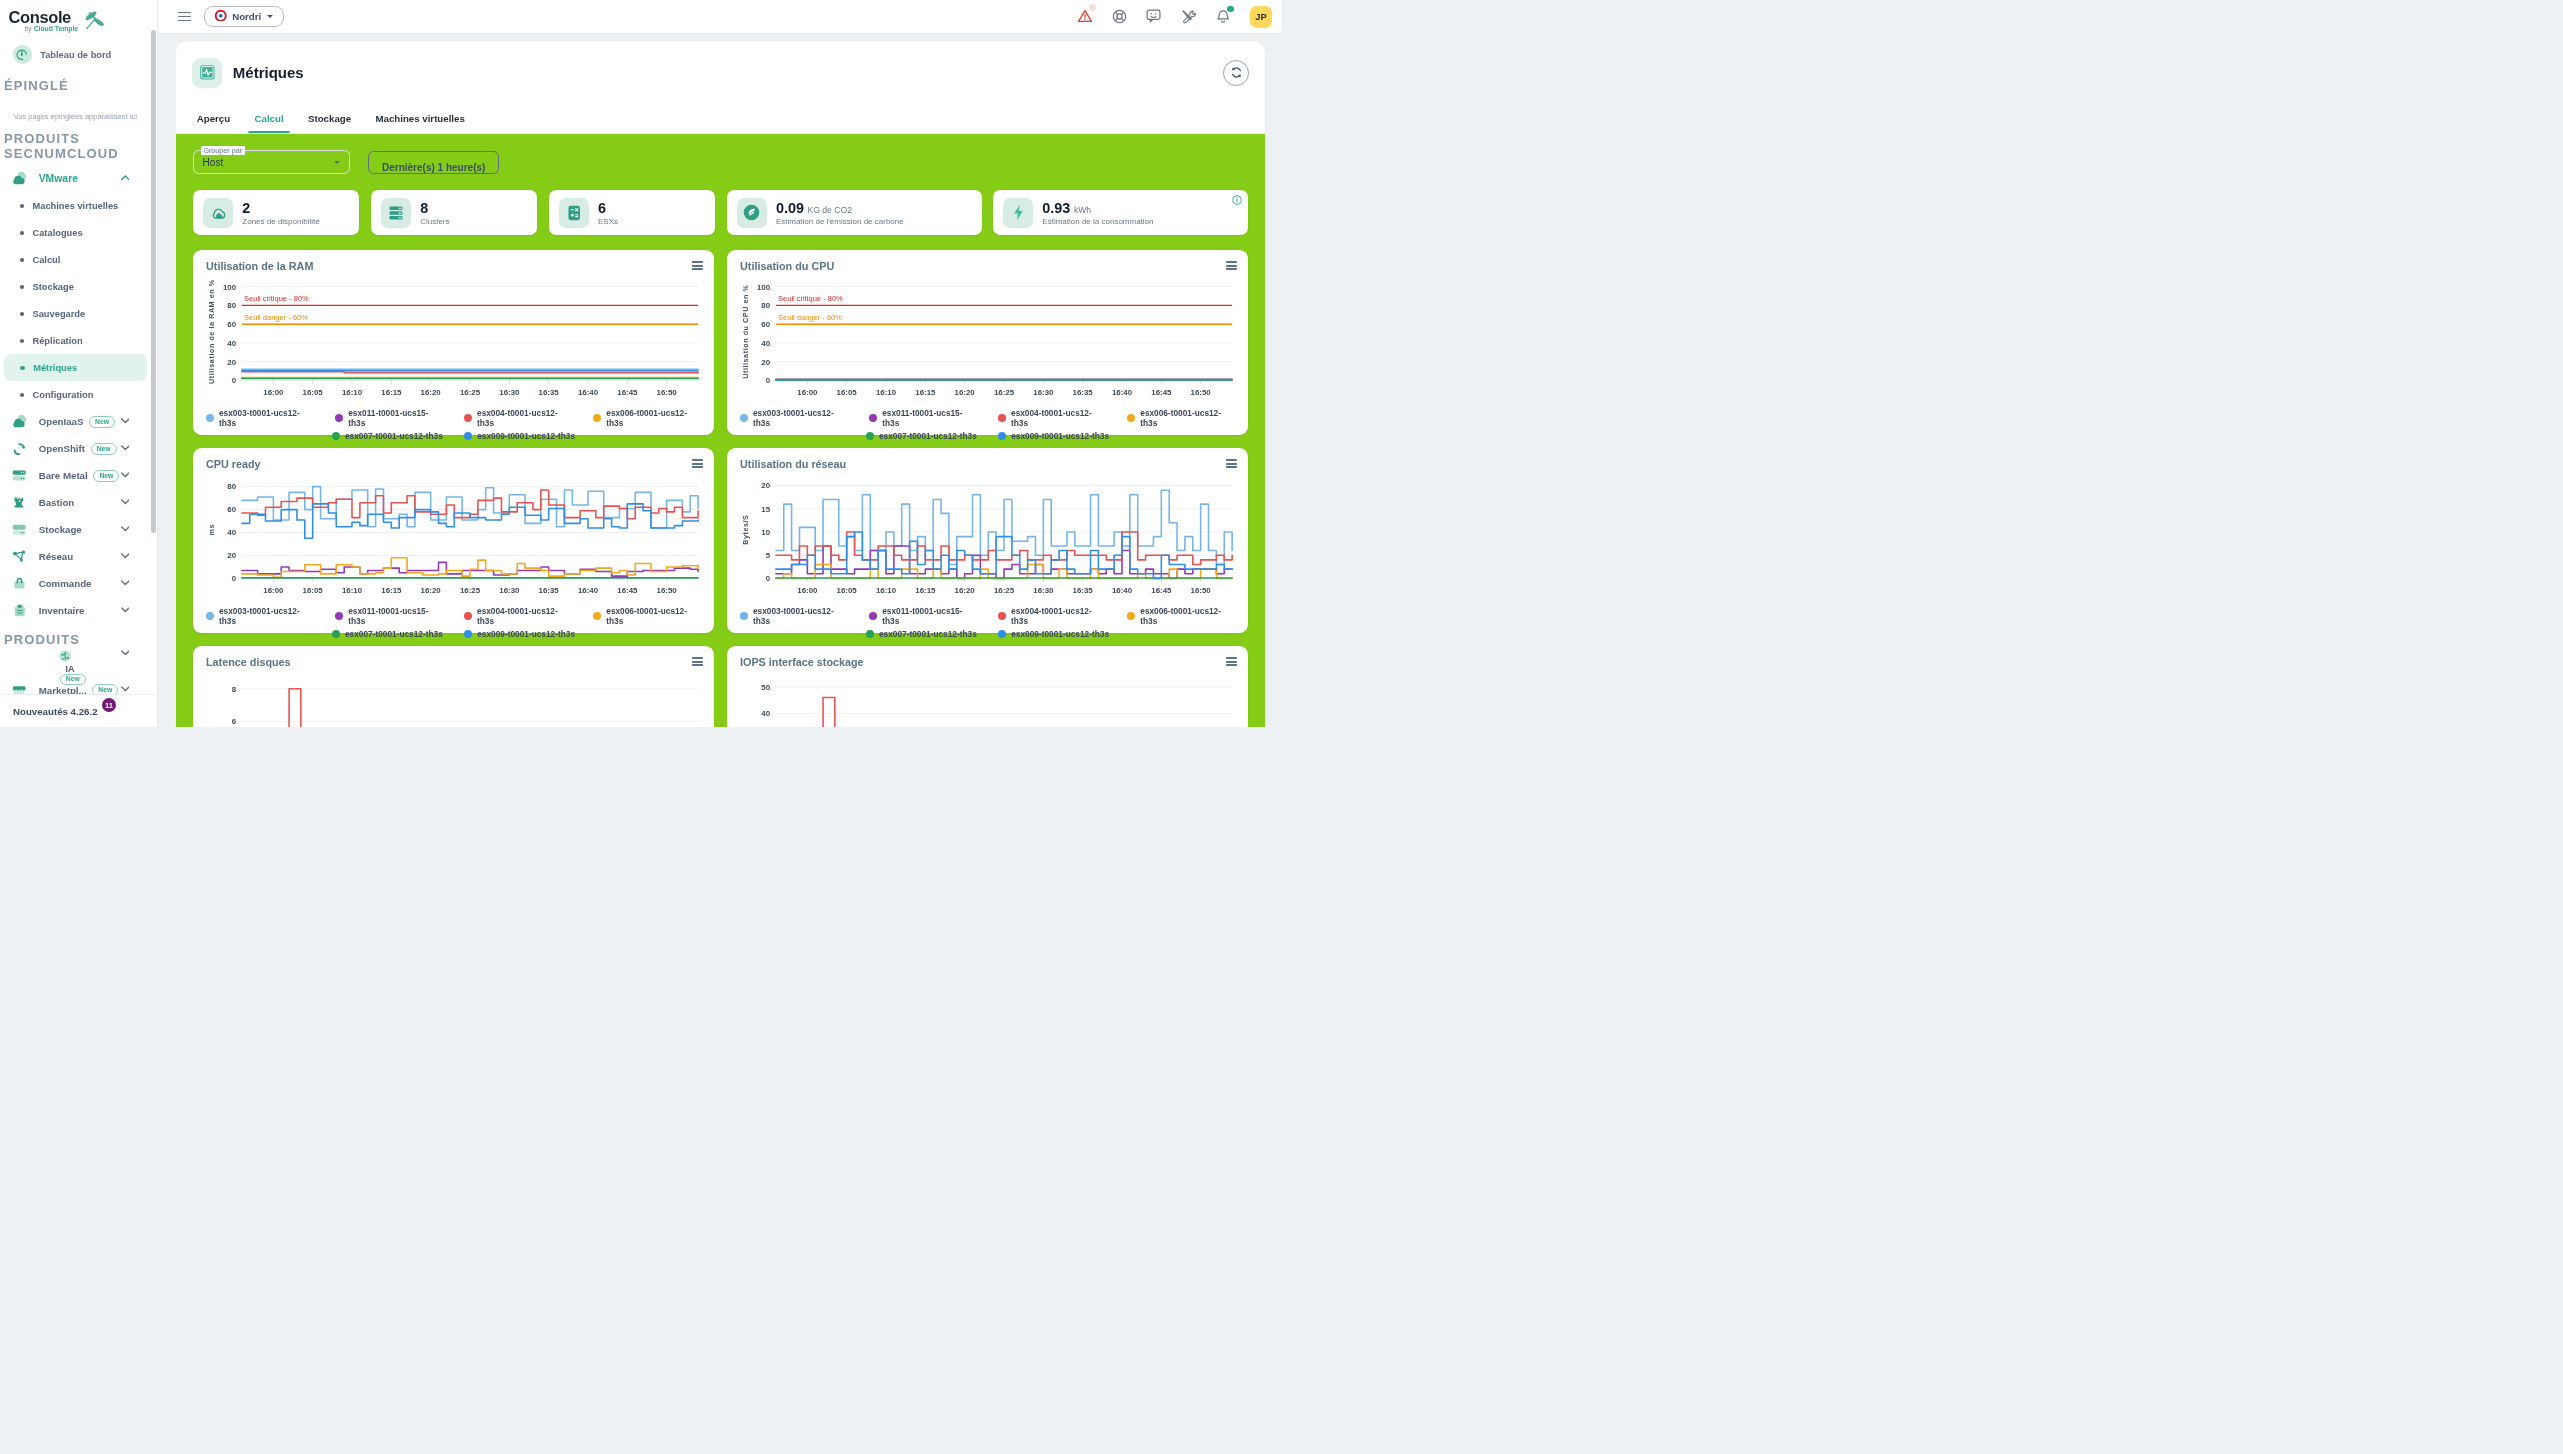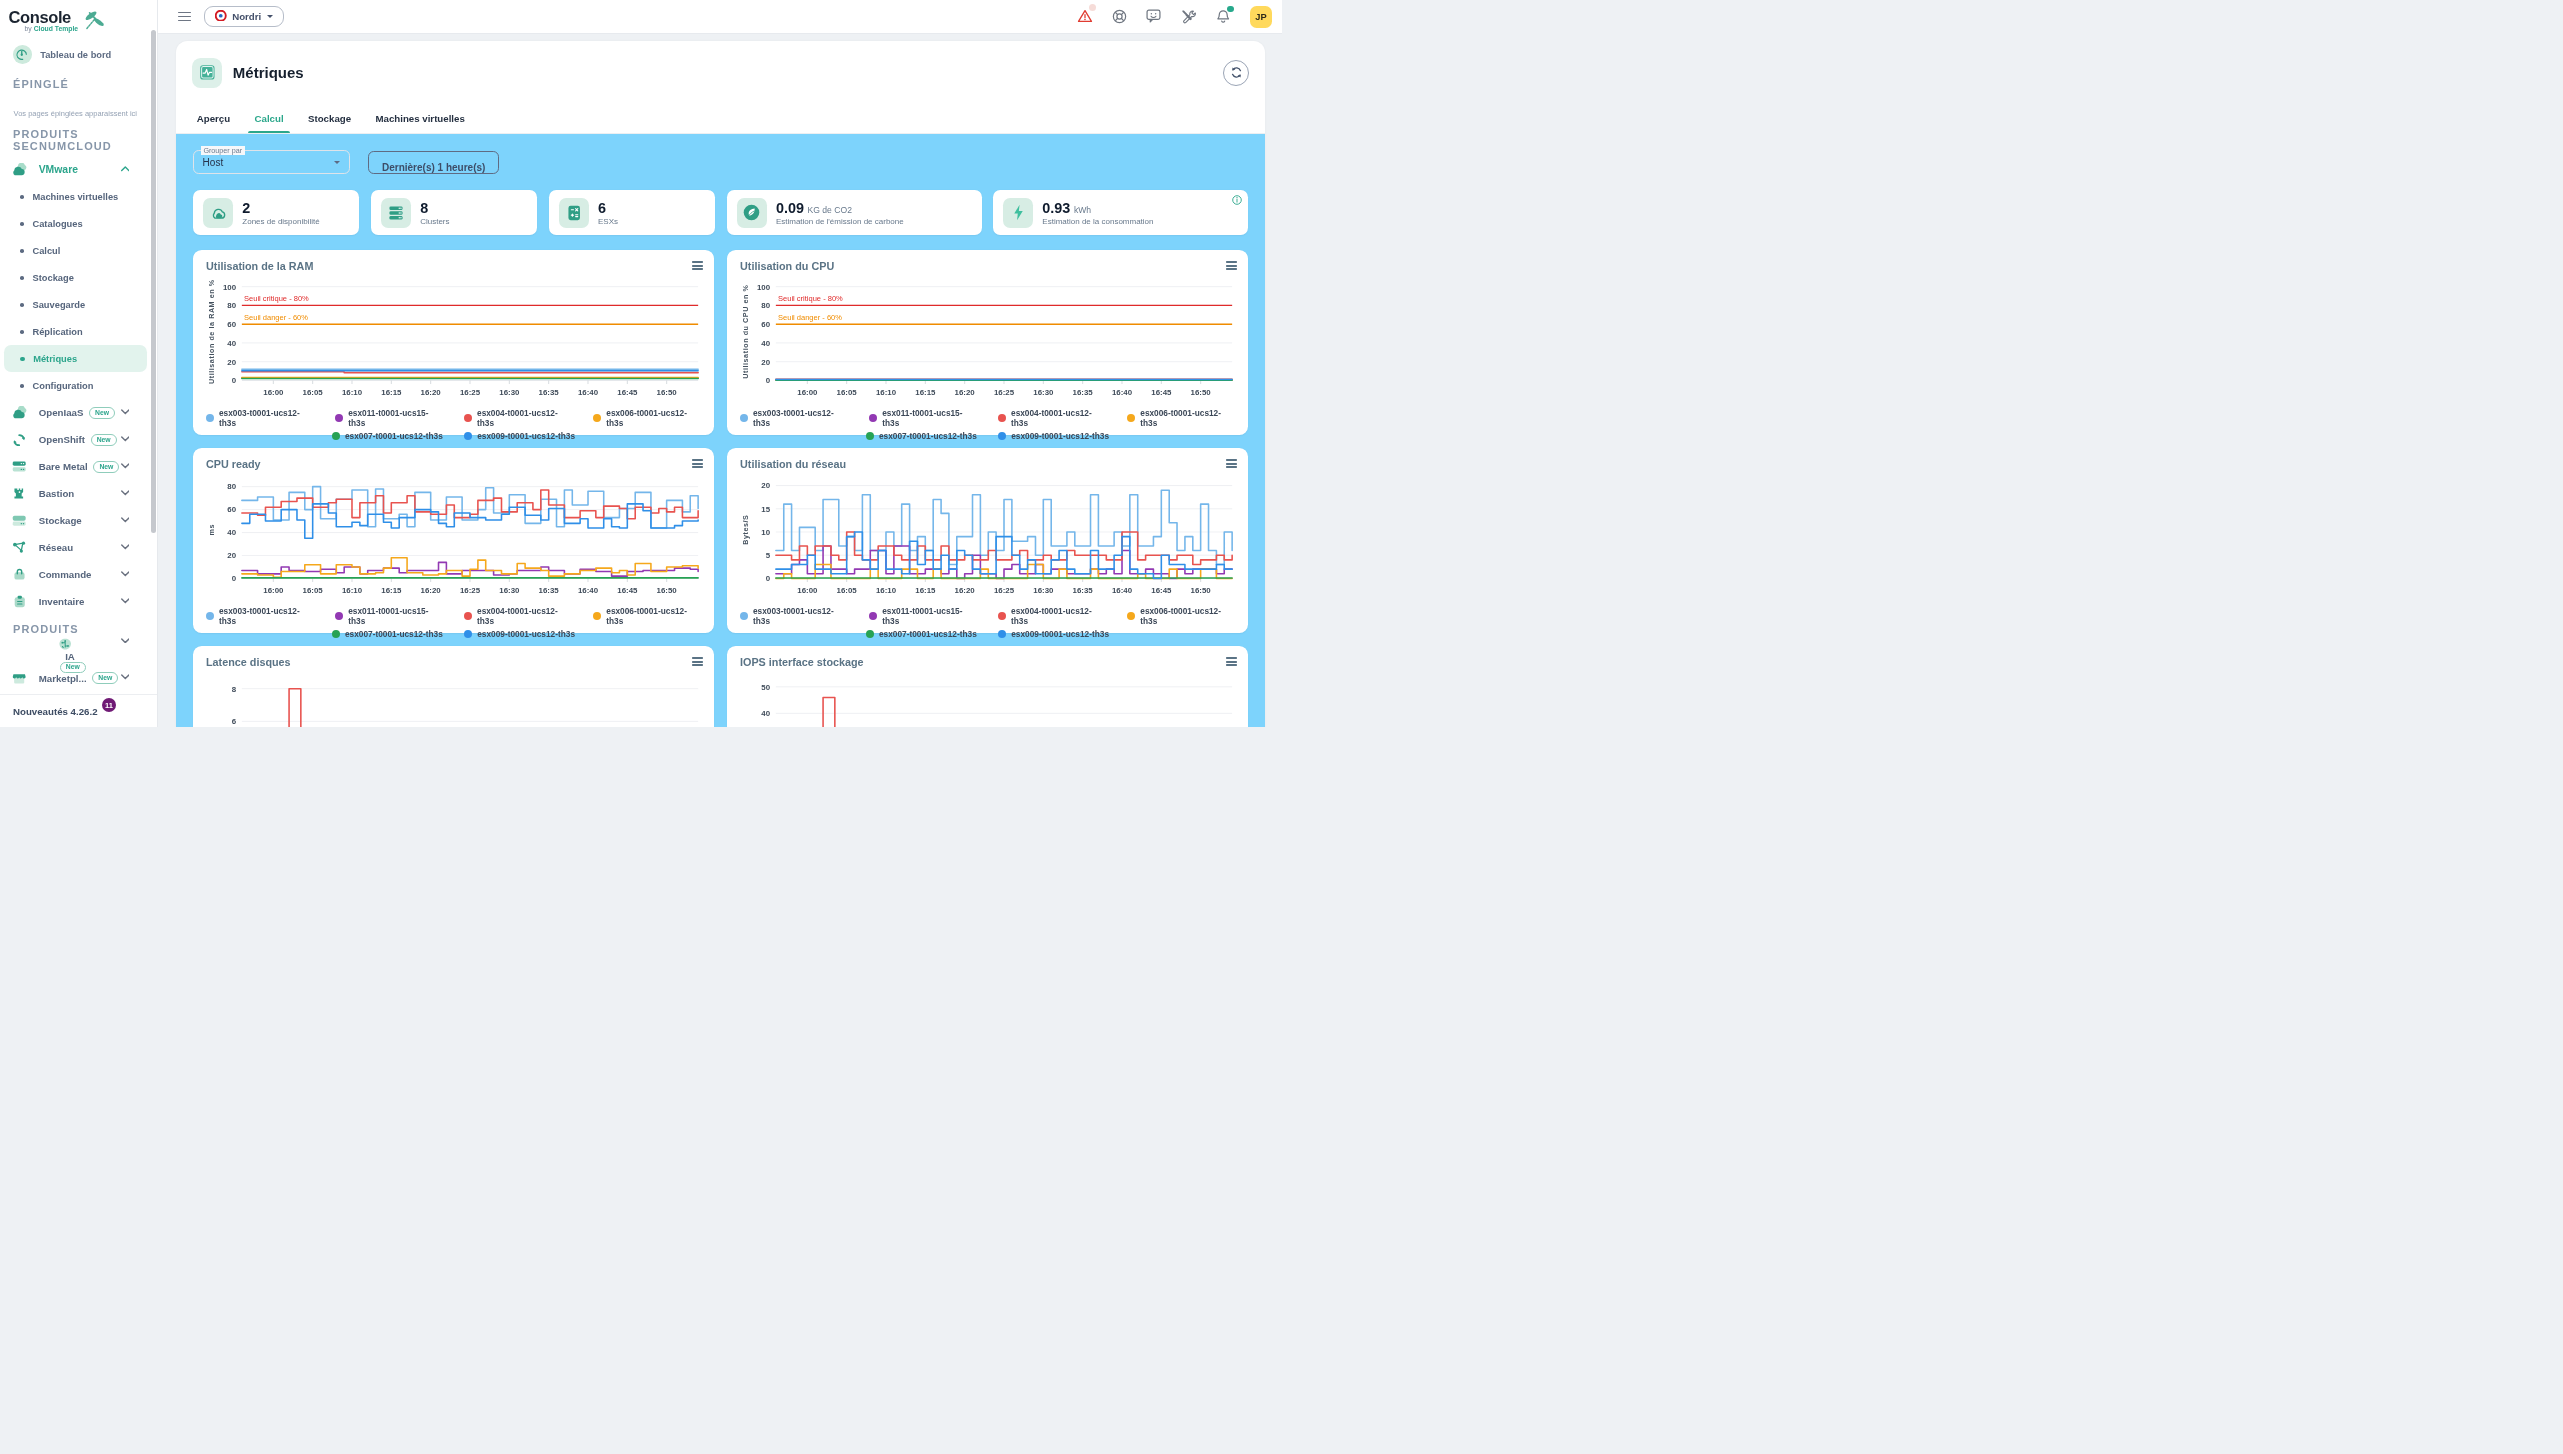--- a/index.html
+++ b/index.html
@@ -22,21 +22,21 @@
   .sidebar { position:absolute; left:0; top:0; width:158px; height:727px; background:#fff; border-right:0.7px solid #e6e9ed; z-index:6; }
   .logo { padding:8.6px 0 0 8.6px; line-height:1; }
   .logo-row { display:flex; align-items:flex-start; }
   .logo-name { font-size:16.5px; font-weight:800; color:#1b2430; letter-spacing:-0.4px; }
   .logo-sub { font-size:6.8px; margin-top:0.7px; margin-left:16px; color:#7a8699; }
   .logo-sub b { color:#2ca58c; }
   .nav { margin-top:7.2px; }
   .nav-item { display:flex; align-items:center; height:27px; margin:0 7.2px 0 4.3px; border-radius:7.2px; cursor:pointer; }
   .nav-item .nicon { width:18.7px; height:18.7px; border-radius:50%; background:#cdeadd; margin:0 8.6px 0 8.6px; display:flex; align-items:center; justify-content:center; }
   .nav-item .nlabel { font-size:9.3px; font-weight:bold; color:#5d6b82; }
-  .sec-label { font-size:11px; font-weight:bold; letter-spacing:1.1px; color:#8796a9; padding-left:13px; margin-top:10px; }
+  .sec-label { font-size:13px; font-weight:bold; letter-spacing:1.1px; color:#8796a9; padding-left:4px; margin-top:10px; }
   .pinned-hint { font-size:7.5px; color:#95a2b4; padding-left:13.6px; margin-top:19px; }
   .group-row { display:flex; align-items:center; height:27px; padding-left:10px; padding-right:27px; cursor:pointer; position:relative; }
   .group-row .gicon { width:18.7px; height:17px; display:flex; align-items:center; justify-content:center; margin-right:10px; }
   .group-row .glabel { font-size:9.7px; font-weight:bold; color:#56657c; white-space:nowrap; }
   .group-row.vmware .glabel { color:#2ca58c; font-size:10.4px; }
   .chev { position:absolute; right:29px; width:7.2px; height:7.2px; }
   .chev svg { display:block; }
   .new-badge { margin-left:5.7px; font-size:6.8px; font-weight:bold; color:#2ca58c; border:0.7px solid #8fcdbb; border-radius:6.5px; padding:1.4px 5px 1.4px; line-height:1; }
   .sub-item { display:flex; align-items:center; height:27px; margin:0 10px 0 4.3px; border-radius:7.2px; cursor:pointer; }
   .sub-item .bullet { width:3.6px; height:3.6px; border-radius:50%; background:#5d6b82; margin:0 8.6px 0 16px; }
@@ -52,21 +52,21 @@
   
   .main-card { position:absolute; left:176px; top:41px; width:1089px; height:790px; background:#fff; border-radius:11.5px; box-shadow:0 0.7px 2.2px rgba(20,30,50,.05); overflow:hidden; }
   .card-head { height:63px; display:flex; align-items:center; padding:0 16px; }
   .page-icon { width:30px; height:30px; border-radius:8.6px; background:#ddf0e9; display:flex; align-items:center; justify-content:center; }
   .page-title { font-size:15px; font-weight:800; color:#16202e; margin-left:10.8px; }
   .refresh-btn { margin-left:auto; width:26px; height:26px; border-radius:50%; border:0.7px solid #9aa4b5; background:#fff; display:flex; align-items:center; justify-content:center; cursor:pointer; }
   .tabs { display:flex; padding:0 8.6px; border-bottom:0.7px solid #eceff2; height:30px; }
   .tab { padding:0 12.2px; font-size:9.7px; font-weight:bold; color:#253041; display:flex; align-items:center; cursor:pointer; position:relative; }
   .tab.active { color:#2ba78b; }
   .tab.active::after { content:""; position:absolute; left:5.7px; right:5.7px; bottom:0; height:2.2px; background:#2ba78b; border-radius:2.2px 2.2px 0 0; }
-  .card-body { position:absolute; top:93px; bottom:0; left:0; right:0; background:#7dd3fc; padding:16px 17px 0; overflow:hidden; }
+  .card-body { position:absolute; top:93px; bottom:0; left:0; right:0; background:#84cc16; padding:16px 17px 0; overflow:hidden; }
 
   .controls { display:flex; align-items:center; }
   .select { position:relative; width:157px; height:24.4px; border:0.7px solid #dfe3e9; border-radius:5.7px; display:flex; align-items:center; padding:0 8.6px; cursor:pointer; }
   .select .sel-label { position:absolute; top:-5px; left:6.5px; background:#f7f8fa; padding:0 2.9px; font-size:7.2px; color:#6b7a8d; }
   .select .sel-value { font-size:10px; color:#26324a; }
   .select .caret { margin-left:auto; border-top-color:#5c6a84; }
   .time-btn { margin-left:18px; height:23px; border:0.7px solid #5f6b83; border-radius:5.7px; background:transparent; padding:10px 13px; font-size:10px; font-weight:bold; color:#3d4d68; cursor:pointer; font-family:inherit; }
 
   .stats { display:flex; gap:11.5px; margin-top:16px; }
   .stat-card { background:#fff; border-radius:7.2px; box-shadow:0 0.7px 1.4px rgba(16,24,40,.05); height:45px; display:flex; align-items:center; padding:0 10px; position:relative; }

